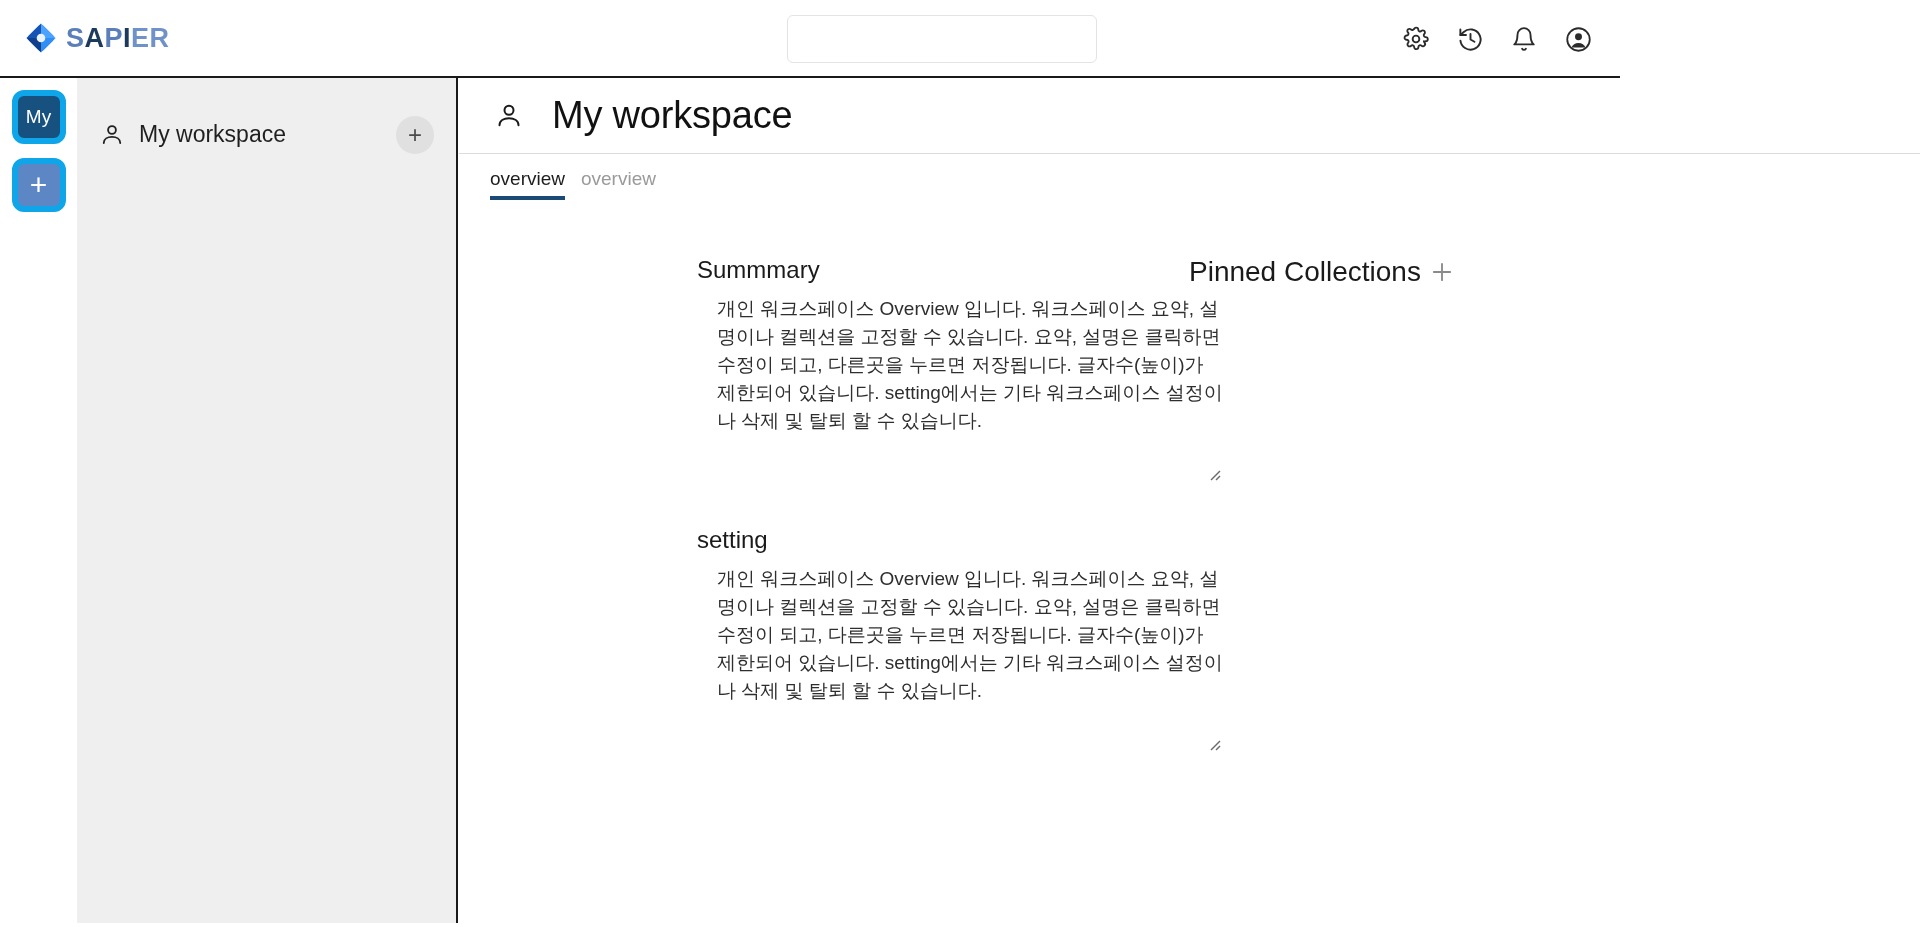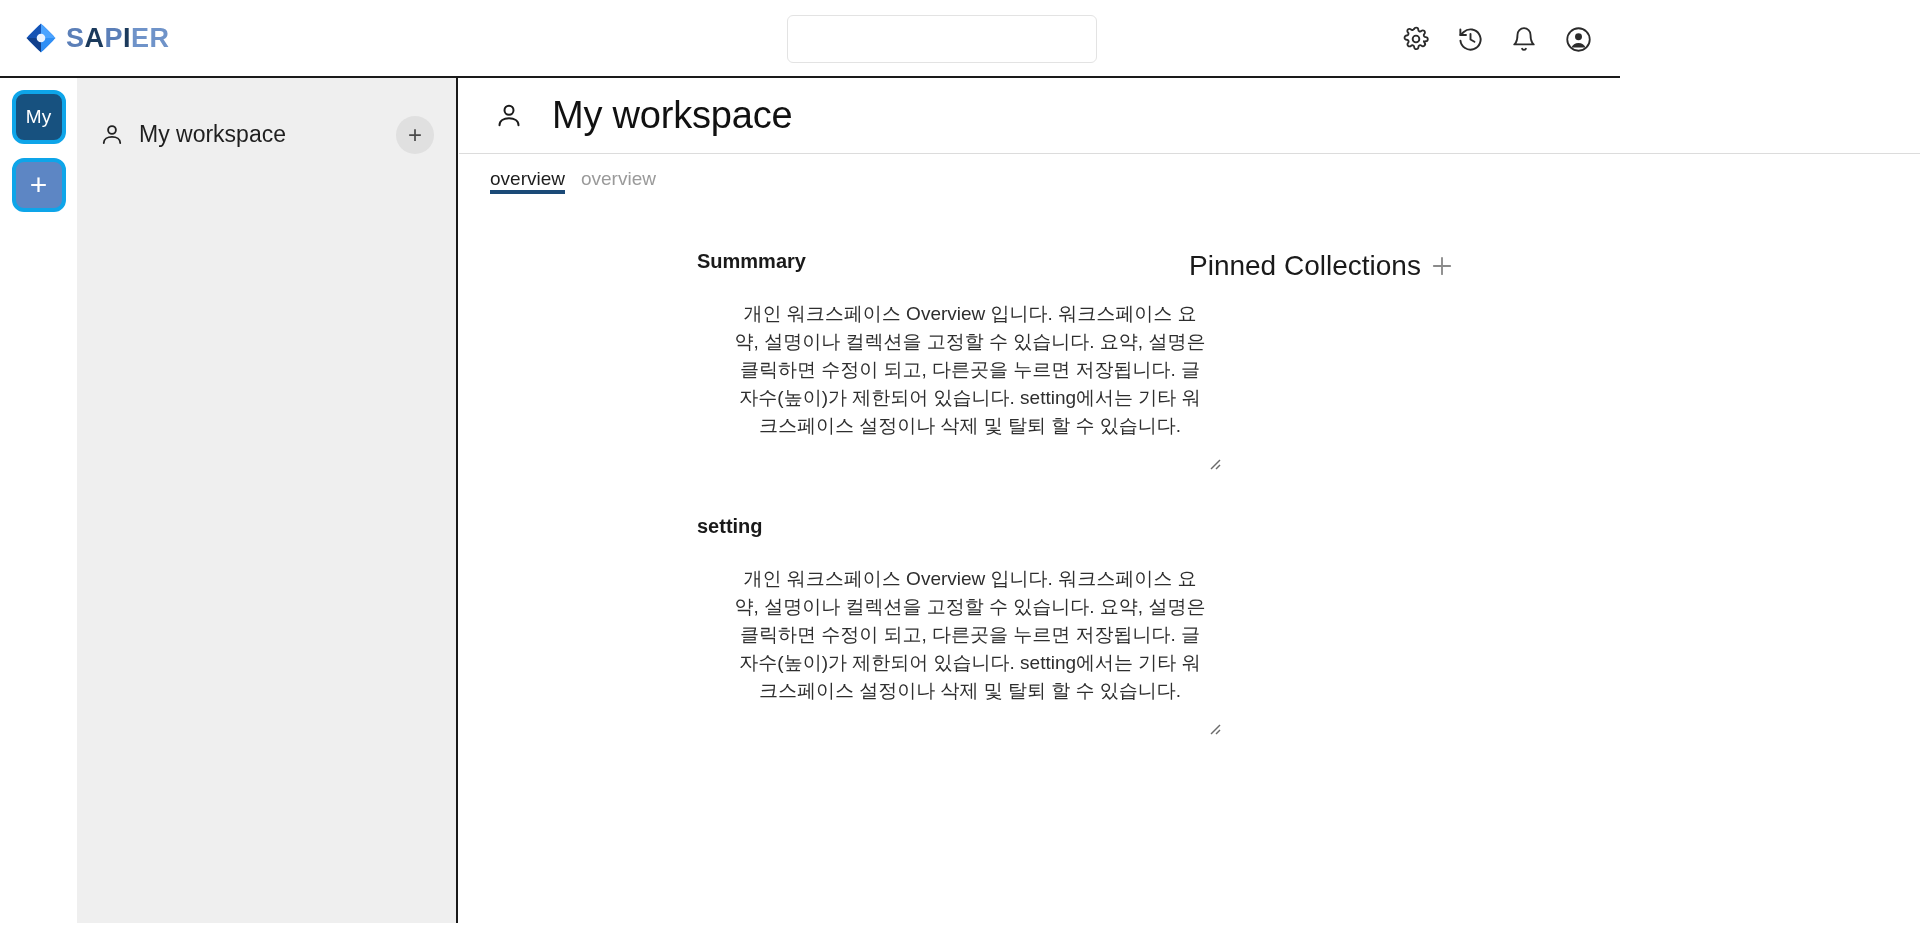--- a/index.html
+++ b/index.html
@@ -61,21 +61,21 @@
   .rail {
     position: absolute; left: 0; top: 78px;
     width: 77px; height: 849px;
     background: #ffffff;
     display: flex; flex-direction: column; align-items: center;
     padding-top: 12px; gap: 14px;
   }
   .rail-btn {
     width: 54px; height: 54px;
     border-radius: 12px;
-    border: 4px solid #0ea5e9;
+    border: 6px solid #0ea5e9;
     display: flex; align-items: center; justify-content: center;
     color: #ffffff; cursor: pointer;
     font-size: 19px; font-weight: 500;
     user-select: none;
   }
   .rail-btn.primary { background: #17517f; }
   .rail-btn.add { background: #5d86c4; font-size: 30px; font-weight: 300; }
 
   
   .sidebar {
@@ -143,47 +143,47 @@
   .page-title {
     font-size: 38px; font-weight: 400; color: #111111;
     line-height: 1.1; letter-spacing: -0.2px;
   }
   .tabs {
     display: flex; align-items: flex-end; gap: 16px;
     padding: 14px 0 0 31px;
   }
   .tab {
     font-size: 19px; color: #9a9a9a;
-    cursor: pointer;
+    padding-bottom: 6px; cursor: pointer;
     border-bottom: 4px solid transparent;
     line-height: 1.15;
   }
   .tab.active { color: #1d1d1d; border-bottom-color: #1b4a77; }
 
   .content {
     display: flex;
     padding: 55px 0 0 0;
   }
   .col-left { width: 680px; padding-left: 238px; }
   .col-right { flex: 1 1 auto; padding-left: 50px; }
 
   .section { margin-bottom: 44px; }
   .section-title {
-    font-size: 20px; font-weight: 700; color: #1a1a1a;
+    font-size: 24px; font-weight: 400; color: #1a1a1a;
     margin: 0 0 6px 0; line-height: 1.25;
   }
   .edit-box {
     position: relative;
     width: 530px; min-height: 190px;
     padding: 4px 4px 4px 20px;
     font-size: 19px; line-height: 1.48;
     color: #2e2e2e;
     cursor: text;
   }
-  .edit-box p { margin: 16px; text-align: center; }
+  .edit-box p { margin: 0; }
   .resize-grip {
     position: absolute; right: 6px; bottom: 4px;
     width: 16px; height: 16px;
     cursor: nwse-resize;
   }
 
   .pinned-head {
     display: flex; align-items: center; gap: 6px;
   }
   .pinned-title {

